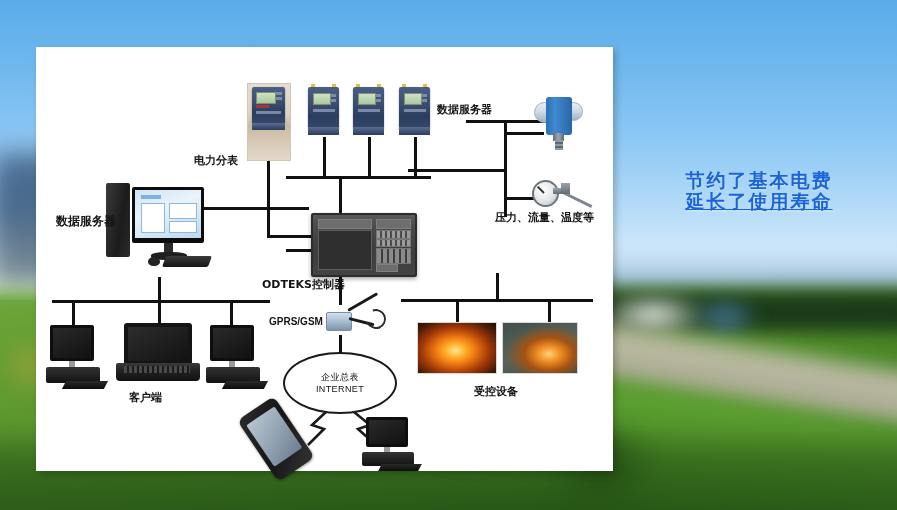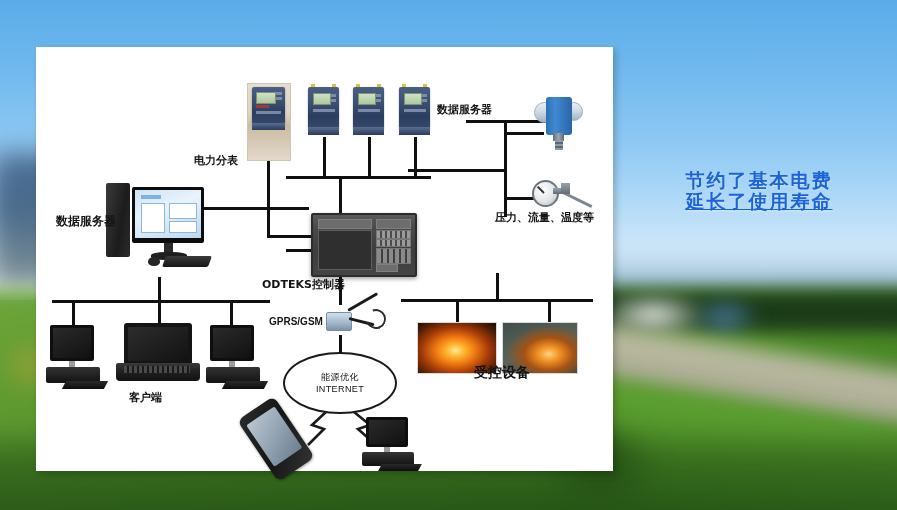--- a/index.html
+++ b/index.html
@@ -546,21 +546,21 @@
 
       <div class="dev">
         <div class="modem-body" style="left:290px; top:265px; width:24px; height:17px;"></div>
         <div class="modem-ant" style="left:312px; top:262px; width:34px; height:3px; transform:rotate(-30deg);"></div>
         <div class="modem-ant" style="left:313px; top:270px; width:26px; height:3px; transform:rotate(14deg);"></div>
         <div class="modem-coil" style="left:330px; top:262px; width:16px; height:16px; transform:rotate(25deg);"></div>
       </div>
       <div class="dlabel-en" style="left:233px; top:270px; font-size:10px;">GPRS/GSM</div>
 
       <div id="internet-ellipse" style="left:247px; top:305px; width:110px; height:58px;">
-        <div class="ell-t1">能源优化</div>
+        <div class="ell-t1">企业总表</div>
         <div class="ell-t2">INTERNET</div>
       </div>
       <div class="ln lnv" style="left:303px; top:288px; height:18px;"></div>
 
       <svg style="position:absolute; left:220px; top:360px; width:200px; height:50px; overflow:visible;">
         <polyline points="70,5 56,18 68,22 52,38" fill="none" stroke="#1b1b1b" stroke-width="2.6"></polyline>
         <polyline points="98,5 114,18 102,22 120,38" fill="none" stroke="#1b1b1b" stroke-width="2.6"></polyline>
       </svg>
 
       <div class="dev">
@@ -587,21 +587,21 @@
         </div>
         <div class="mon-neck" style="left:193px; top:314px; width:6px; height:7px;"></div>
         <div class="mon-body" style="left:170px; top:320px; width:54px; height:16px;"></div>
         <div class="mon-tray" style="left:188px; top:334px; width:42px; height:8px;"></div>
       </div>
 
       <div class="dlabel" style="left:93px; top:345px; font-size:11px;">客户端</div>
 
       <div class="photo photo-furnace" style="left:381px; top:275px; width:78px; height:50px;"></div>
       <div class="photo photo-foundry" style="left:466px; top:275px; width:74px; height:50px;"></div>
-      <div class="dlabel" style="left:438px; top:318px; font-size:14px;">受控设备</div>
+      <div class="dlabel" style="left:438px; top:339px; font-size:11px;">受控设备</div>
 
       <div class="dev">
         <div class="phone-body" style="left:218px; top:355px; width:44px; height:74px;">
           <div class="phone-screen" style="left:5px; top:9px; width:34px; height:50px;"></div>
         </div>
       </div>
 
       <div class="dev">
         <div class="mon-blk" style="left:330px; top:370px; width:42px; height:30px;">
           <div class="mon-blk-scr" style="left:3px; top:3px; width:36px; height:24px;"></div>

